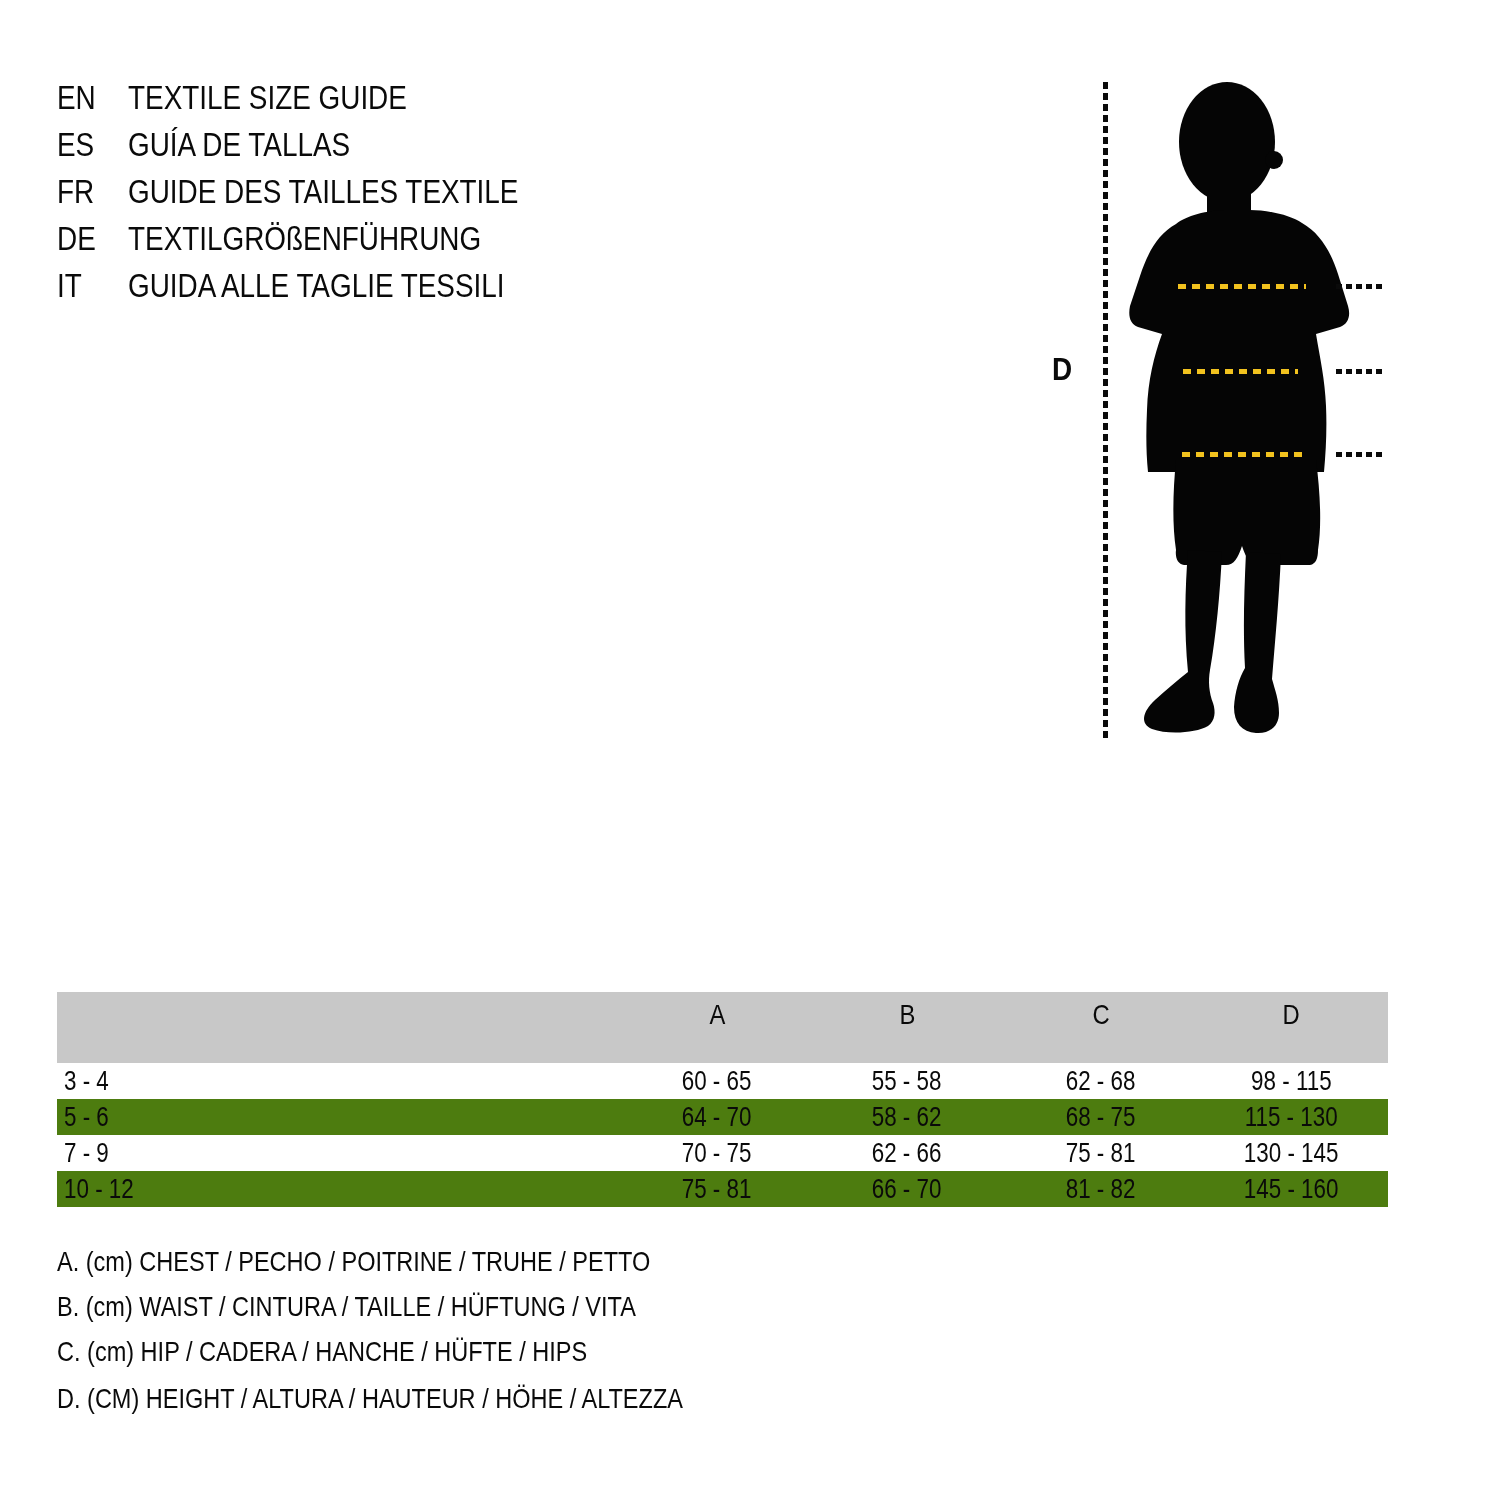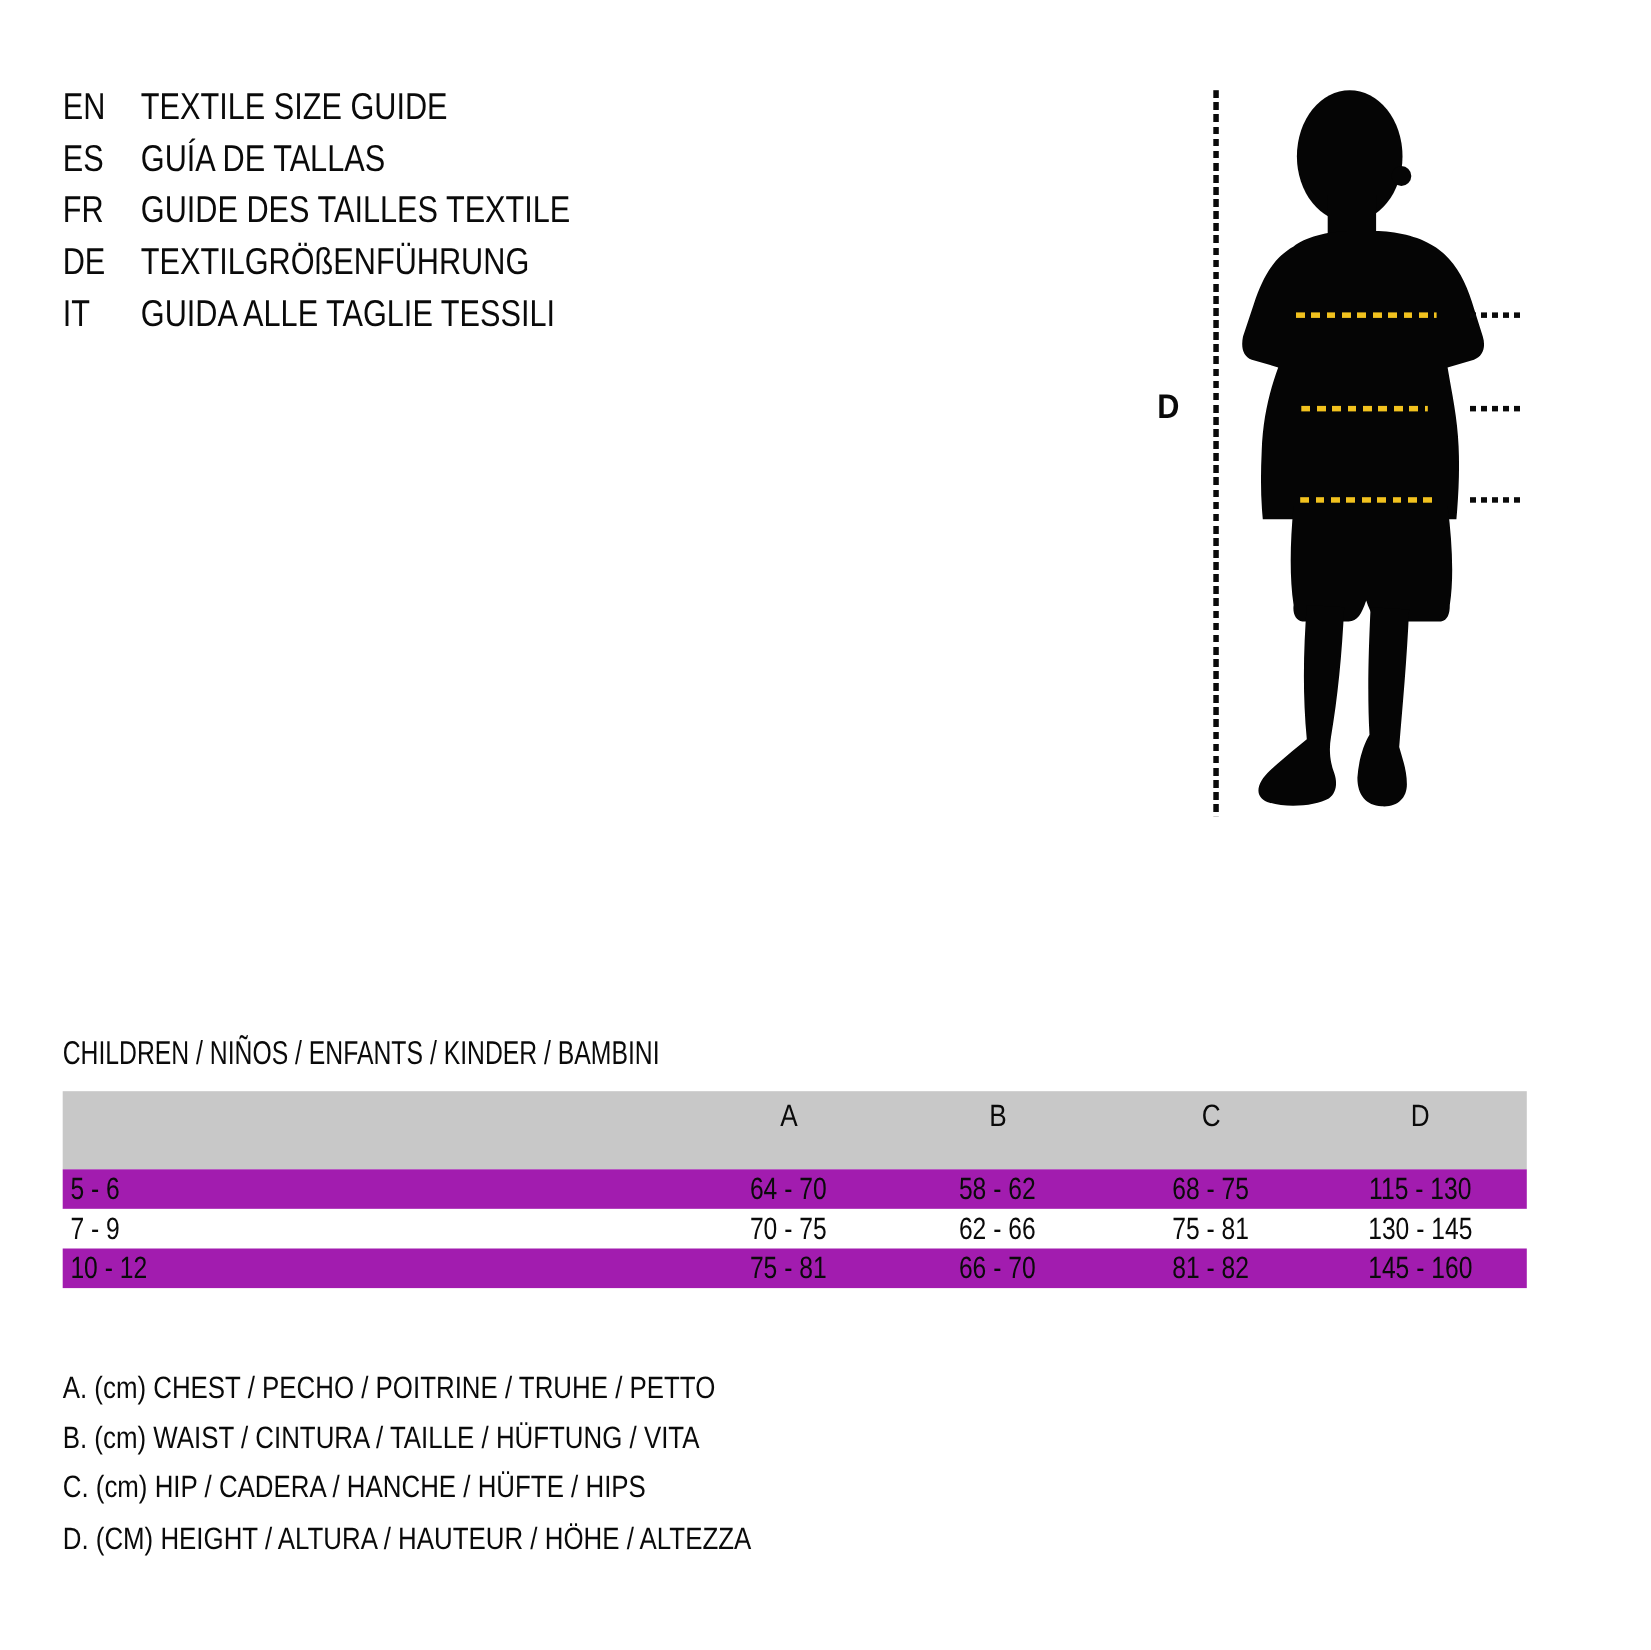--- a/index.html
+++ b/index.html
@@ -26,21 +26,21 @@
     background:repeating-linear-gradient(180deg,#0a0a0a 0 7px,transparent 7px 11px);}
   .ydash{height:5px;background:repeating-linear-gradient(90deg,#F2C21E 0 8px,transparent 8px 14px);}
   .bdash{height:5px;width:48px;left:1336px;background:repeating-linear-gradient(90deg,#0a0a0a 0 6px,transparent 6px 10px);}
   .mlabel{font-size:31px;line-height:34px;font-weight:700;}
 
   
   .section-title{left:57px;top:941px;font-size:30px;line-height:34px;}
   .size-table{left:57px;top:992px;width:1380px;}
   .t-header{position:relative;height:71px;background:#C8C8C8;}
   .t-row{position:relative;height:36px;background:#fff;}
-  .t-row.stripe{background:#a21caf;padding-left:35px;}
+  .t-row.stripe{background:#4d7c0f;padding-left:35px;}
   .age-head{position:absolute;left:7px;top:6px;font-size:28px;line-height:30px;}
   .col-head{position:absolute;top:9px;width:200px;text-align:center;font-size:28px;line-height:28px;}
   .age-val{position:absolute;left:7px;top:0;font-size:28px;line-height:36px;}
   .cell-val{position:absolute;top:0;width:200px;text-align:center;font-size:28px;line-height:36px;}
   .cA{left:560px;}.cB{left:750px;}.cC{left:944px;}.cD{left:1134px;}
 
   
   .legend-row{position:absolute;left:57px;font-size:28px;line-height:34px;}
 </style>
 </head>
@@ -113,32 +113,36 @@
       <span class="cond" style="--sx:.9">A</span>
     </div>
     <div class="abs mlabel" style="left:1399px;top:355px;">
       <span class="cond" style="--sx:.9">B</span>
     </div>
     <div class="abs mlabel" style="left:1399px;top:438px;">
       <span class="cond" style="--sx:.9">C</span>
     </div>
   </div>
 
-  <div class="abs section-title">
-    <span class="cond" style="--sx:.75">CHILDREN / NIÑOS / ENFANTS / KINDER / BAMBINI</span>
-  </div>
 
   <div class="abs size-table">
     <div class="t-header">
       <div class="col-head cA"><span class="condc" style="--sx:.85">A</span></div>
       <div class="col-head cB"><span class="condc" style="--sx:.85">B</span></div>
       <div class="col-head cC"><span class="condc" style="--sx:.85">C</span></div>
       <div class="col-head cD"><span class="condc" style="--sx:.85">D</span></div>
     </div>
 
+    <div class="t-row">
+      <div class="age-val"><span class="cond" style="--sx:.8">3 - 4</span></div>
+      <div class="cell-val cA"><span class="condc" style="--sx:.8">60 - 65</span></div>
+      <div class="cell-val cB"><span class="condc" style="--sx:.8">55 - 58</span></div>
+      <div class="cell-val cC"><span class="condc" style="--sx:.8">62 - 68</span></div>
+      <div class="cell-val cD"><span class="condc" style="--sx:.8">98 - 115</span></div>
+    </div>
     <div class="t-row stripe">
       <div class="age-val"><span class="cond" style="--sx:.8">5 - 6</span></div>
       <div class="cell-val cA"><span class="condc" style="--sx:.8">64 - 70</span></div>
       <div class="cell-val cB"><span class="condc" style="--sx:.8">58 - 62</span></div>
       <div class="cell-val cC"><span class="condc" style="--sx:.8">68 - 75</span></div>
       <div class="cell-val cD"><span class="condc" style="--sx:.8">115 - 130</span></div>
     </div>
     <div class="t-row">
       <div class="age-val"><span class="cond" style="--sx:.8">7 - 9</span></div>
       <div class="cell-val cA"><span class="condc" style="--sx:.8">70 - 75</span></div>

